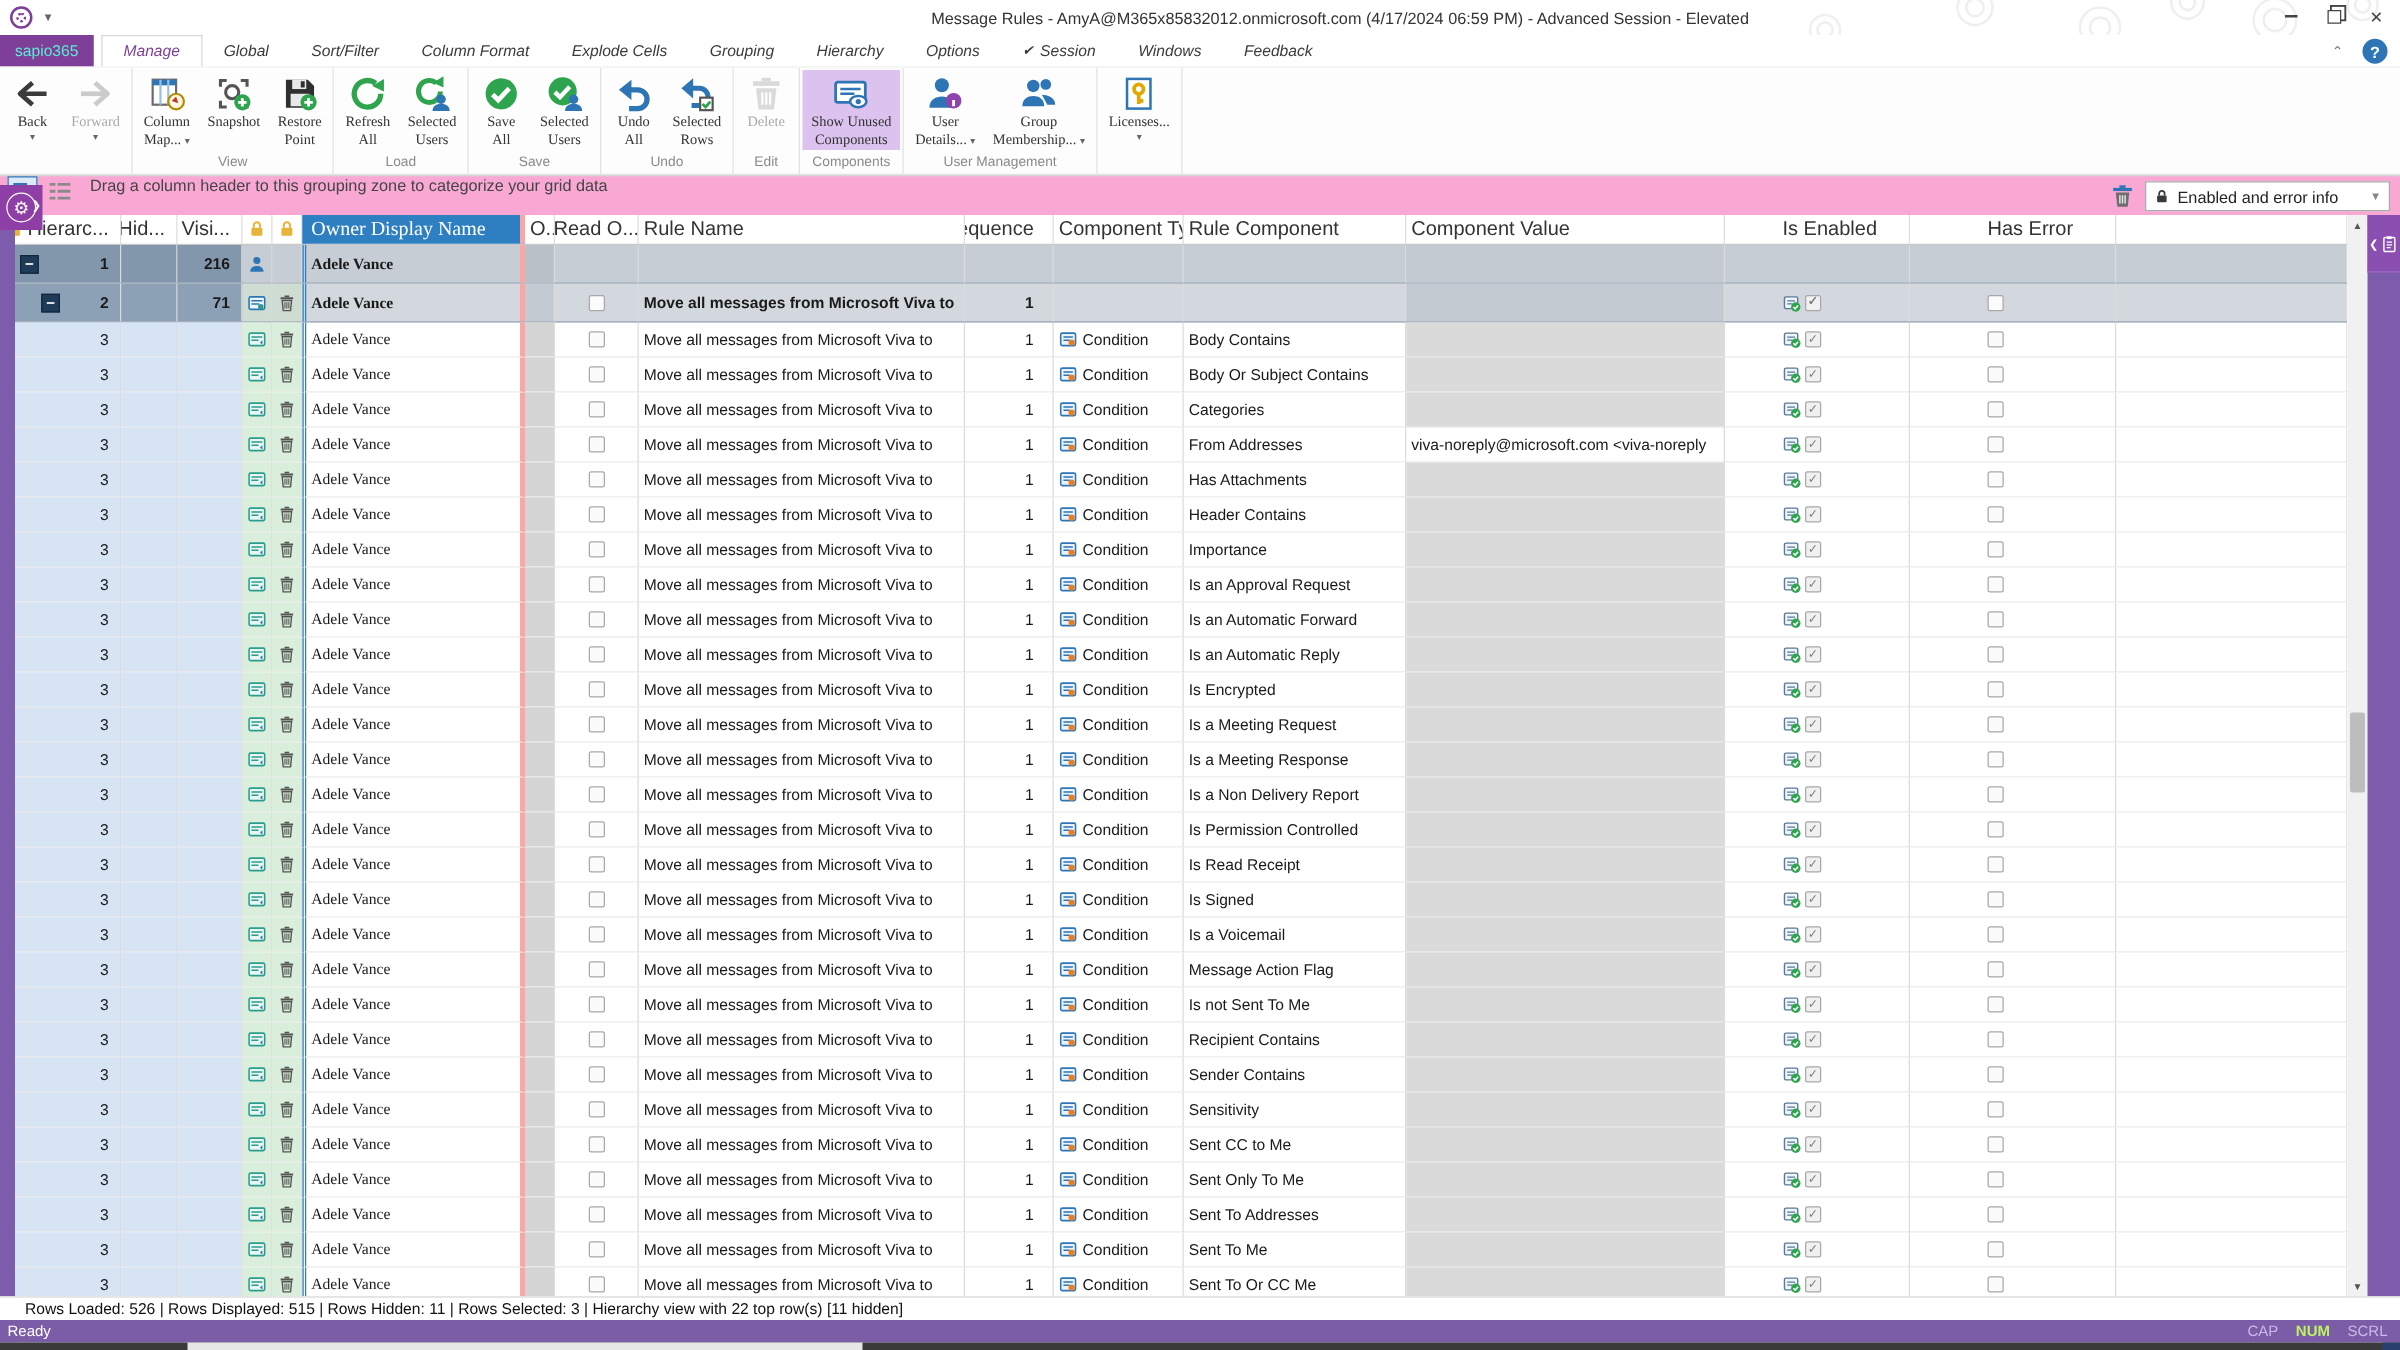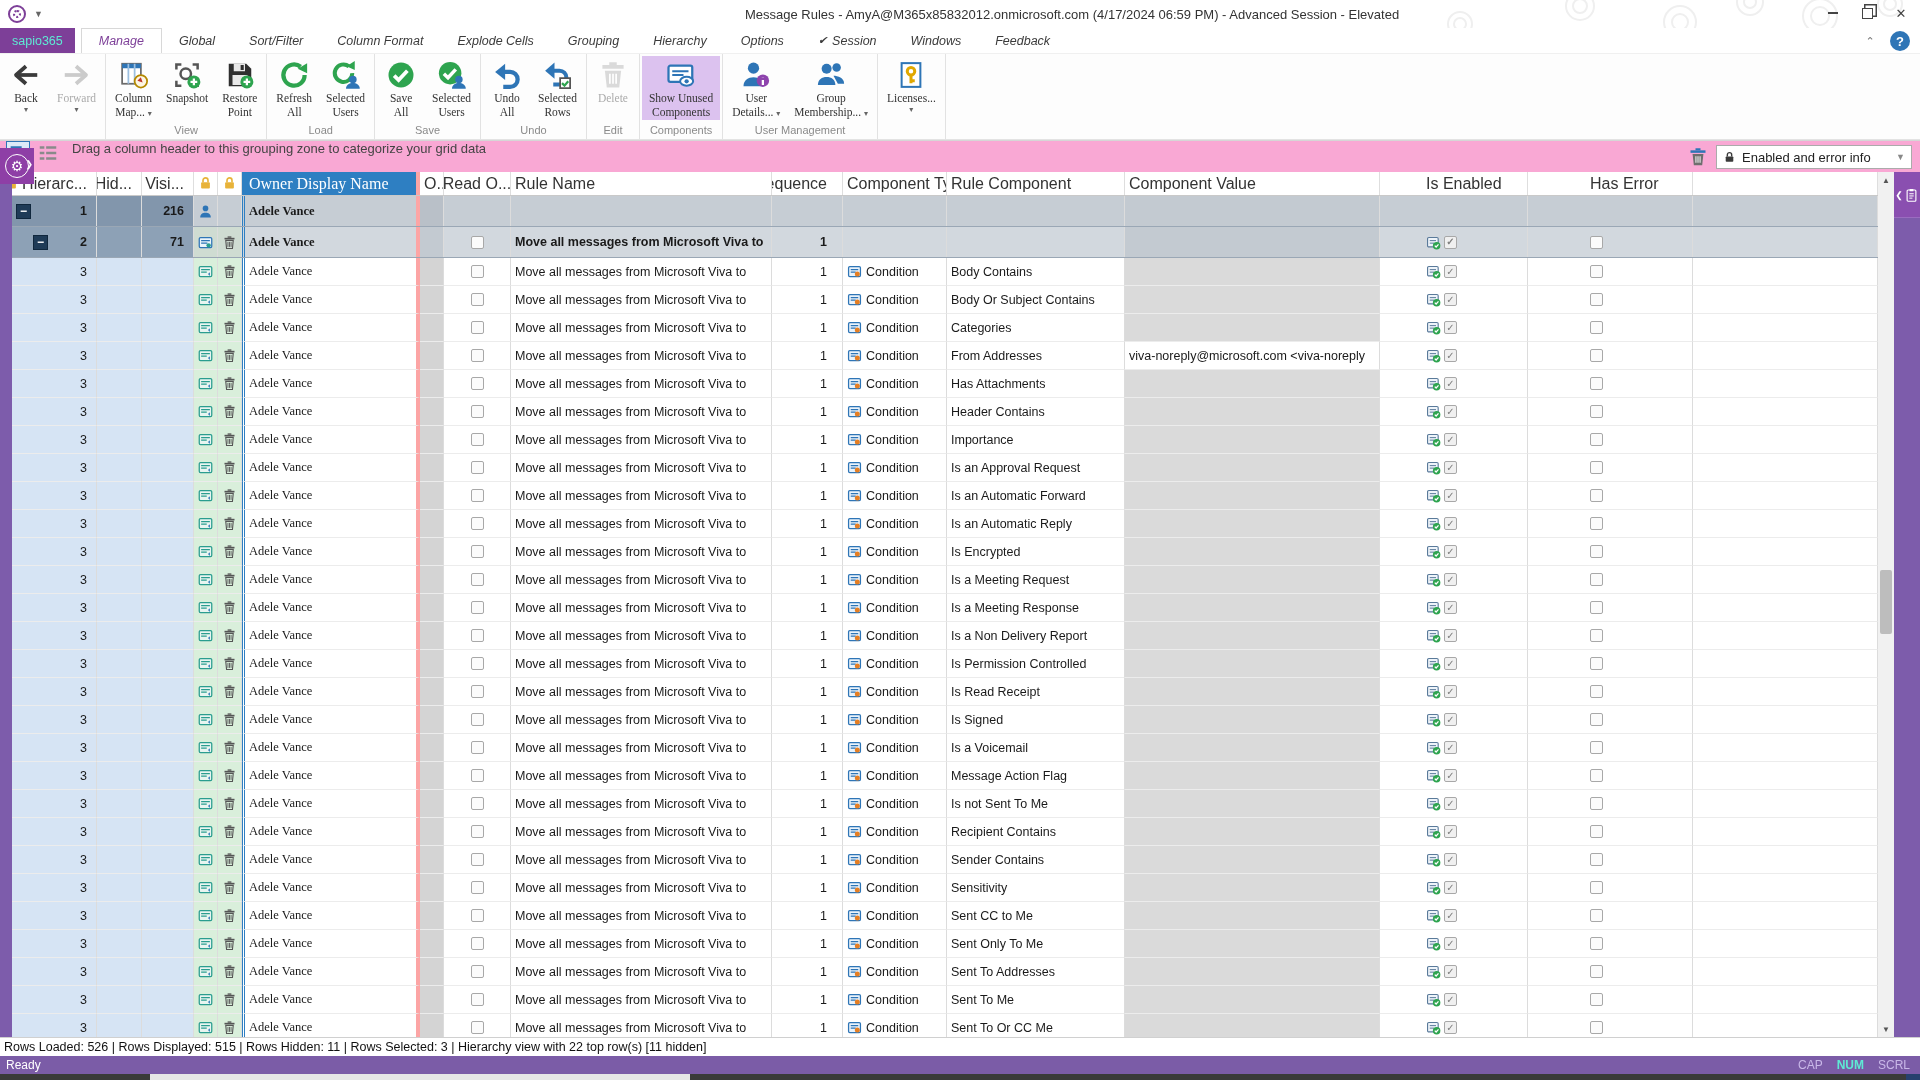--- a/index.html
+++ b/index.html
@@ -104,25 +104,25 @@
   .panel-tab { position:absolute; top:0; left:0; width:26px; height:46px; background:#8a4fb0; border-bottom:1px solid #9b6cc0;
     display:flex; align-items:center; justify-content:center; gap:1px; color:#fff; }
   .panel-tab .chev { font-size:9px; color:#fff; }
   .panel-tab svg { width:15px; height:18px; }
   .gearbox { position:absolute; left:0; top:148px; width:34px; height:36px; background:#8e3fa6; z-index:5;
     display:flex; align-items:center; justify-content:center; color:#fff; }
   .gearbox .gear { width:24px; height:24px; border:1.6px solid #fff; border-radius:50%; display:flex; align-items:center; justify-content:center; font-size:14px; }
   .gearbox .chev { position:absolute; right:1px; top:11px; font-size:9px; color:#fff; }
 
   
-  .statusinfo { height:19px; background:#fff; border-top:1px solid #d0d0d0; font-size:12.5px; color:#111; display:flex; align-items:center; padding-left:4px; flex:none; }
+  .statusinfo { height:19px; background:#fff; border-top:1px solid #d0d0d0; font-size:12.5px; color:#111; display:flex; align-items:center; padding-left:20px; flex:none; }
   .readybar { height:18px; background:#7b5ca7; color:#fff; font-size:12px; display:flex; align-items:center; padding:0 10px 0 6px; flex:none; }
   .keys { margin-left:auto; display:flex; gap:14px; font-size:12px; }
   .key { color:#c9b8e8; }
-  .key.on { color:#5eead4; font-weight:bold; }
+  .key.on { color:#bef264; font-weight:bold; }
   .bottomstrip { height:6px; background:#3a3a3a; position:relative; flex:none; }
   .bs-thumb { position:absolute; left:150px; width:540px; top:0; height:6px; background:#e6e6e6; }
   .bs-end { position:absolute; right:0; width:14px; top:0; height:6px; background:#27406e; }
 
   .num { font-variant-numeric:tabular-nums; }
 </style>
 </head>
 <body>
 
 <div id="app">

